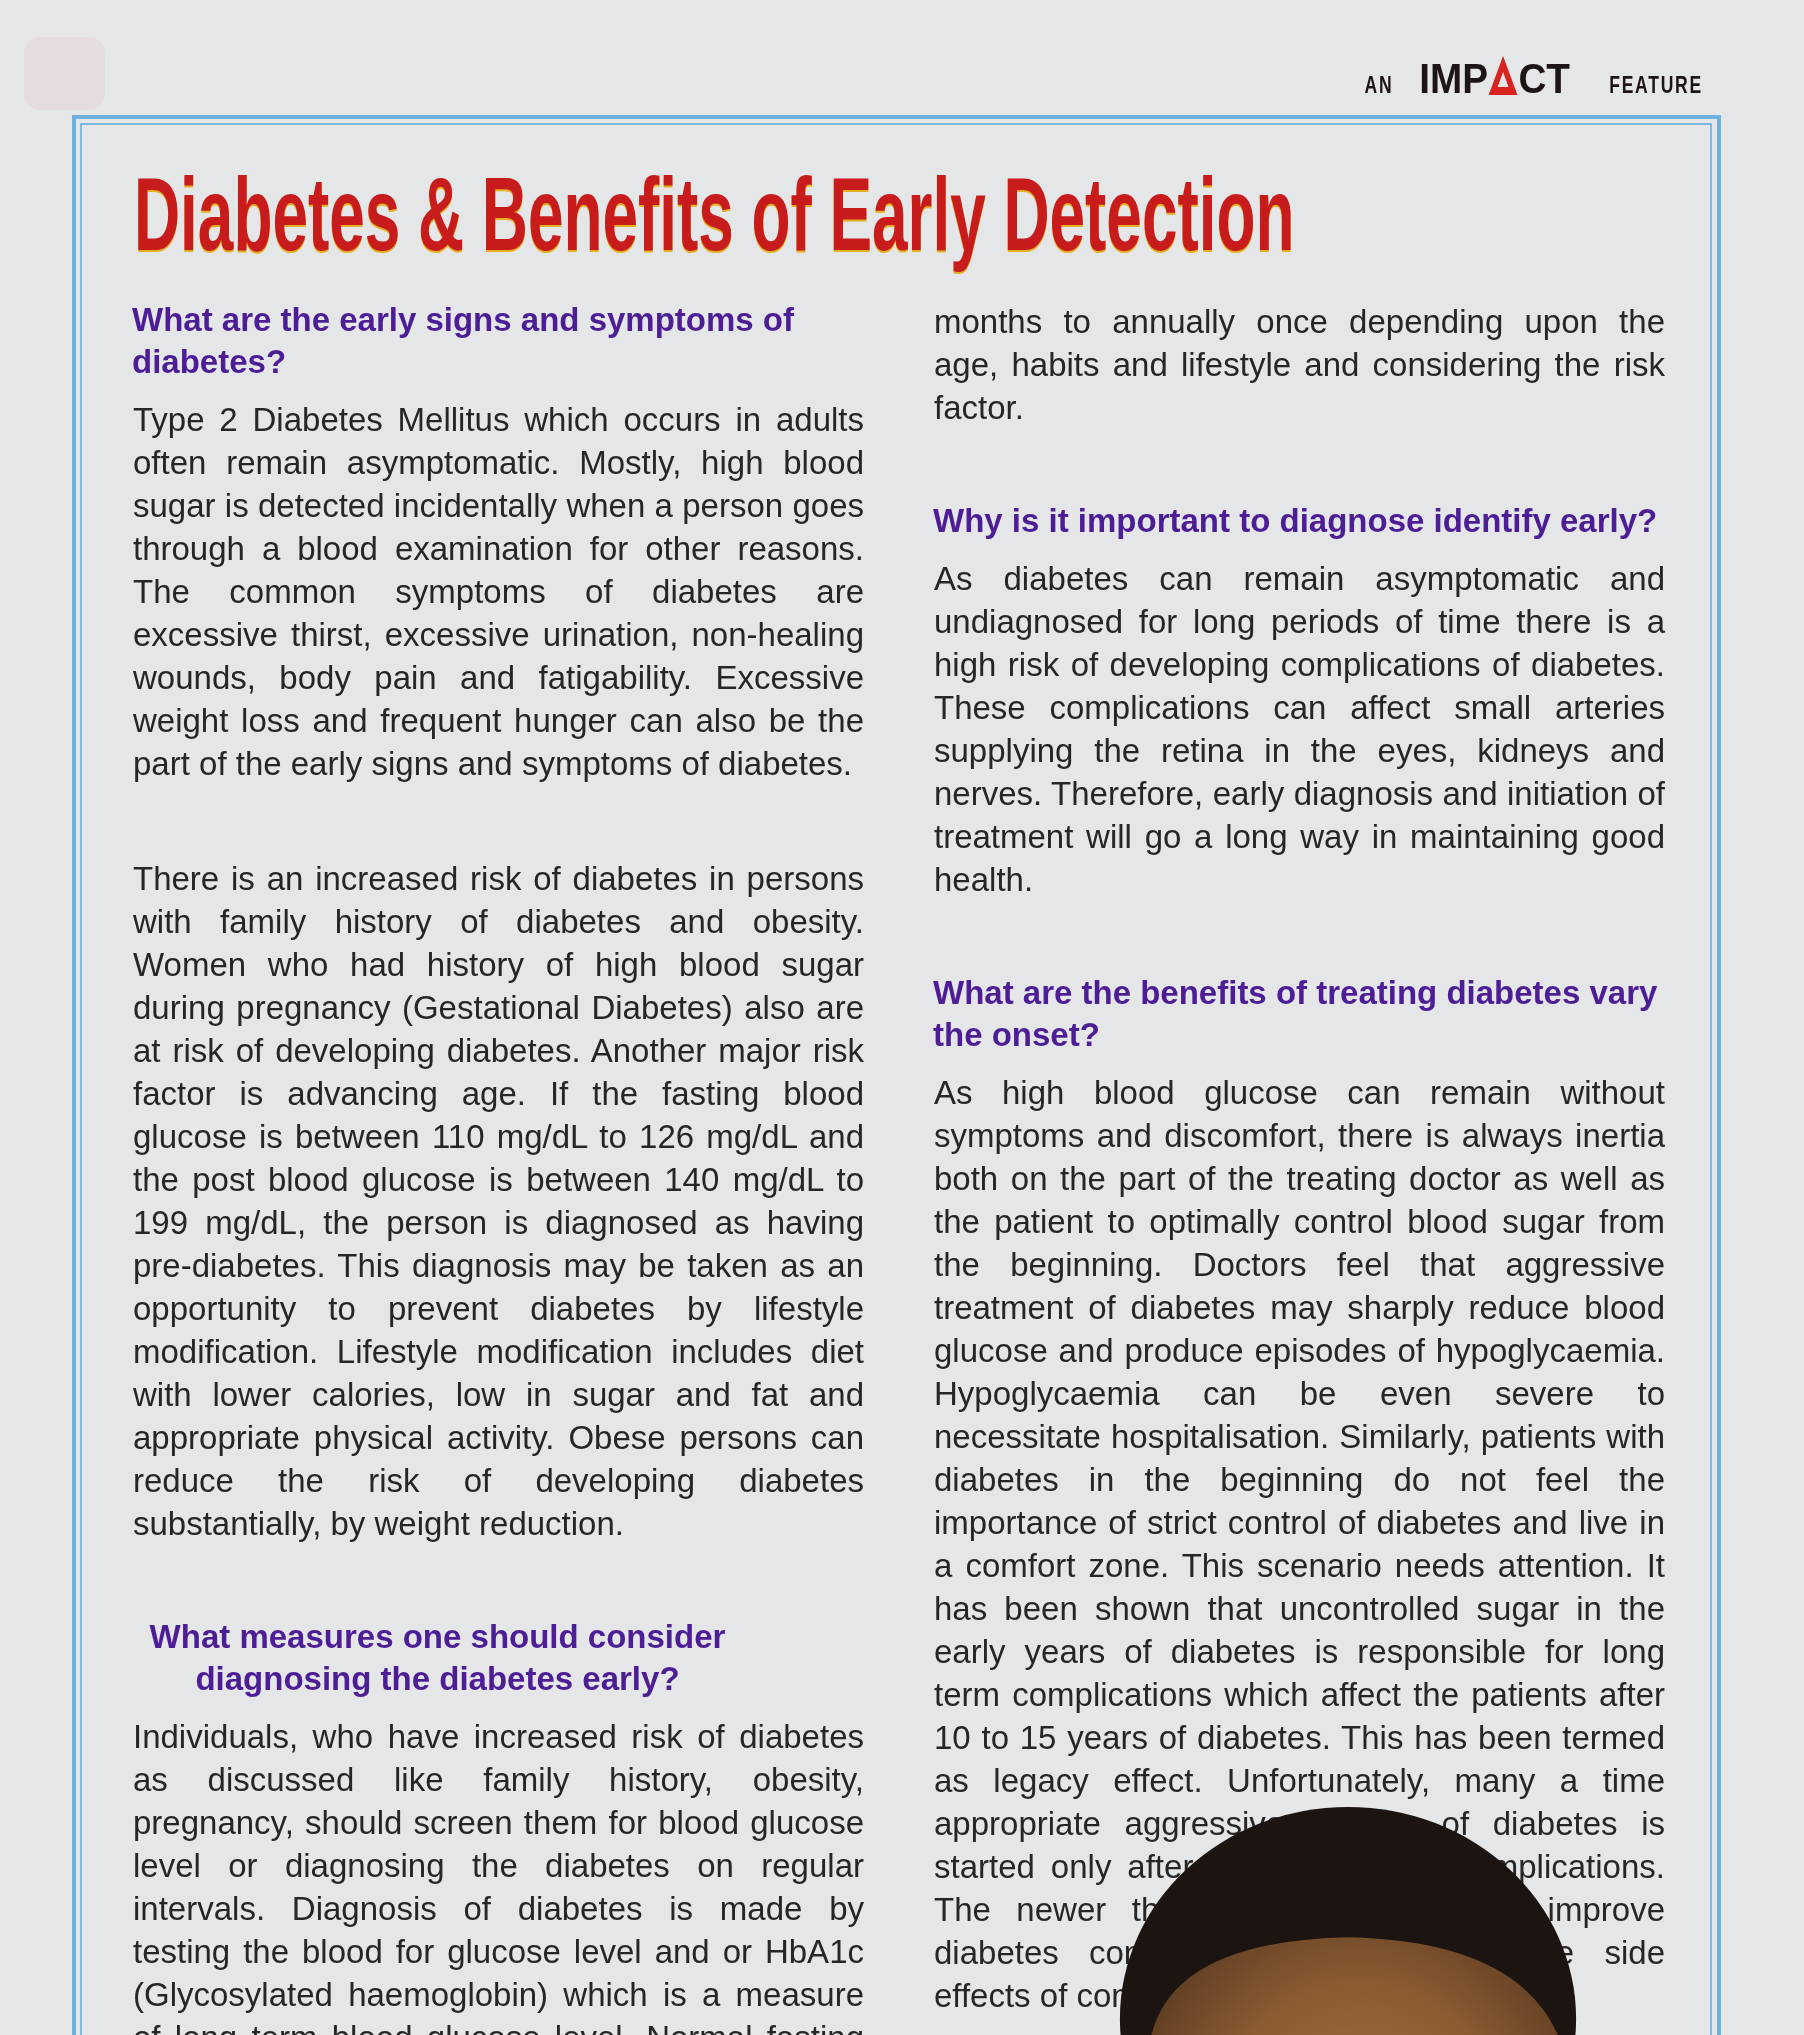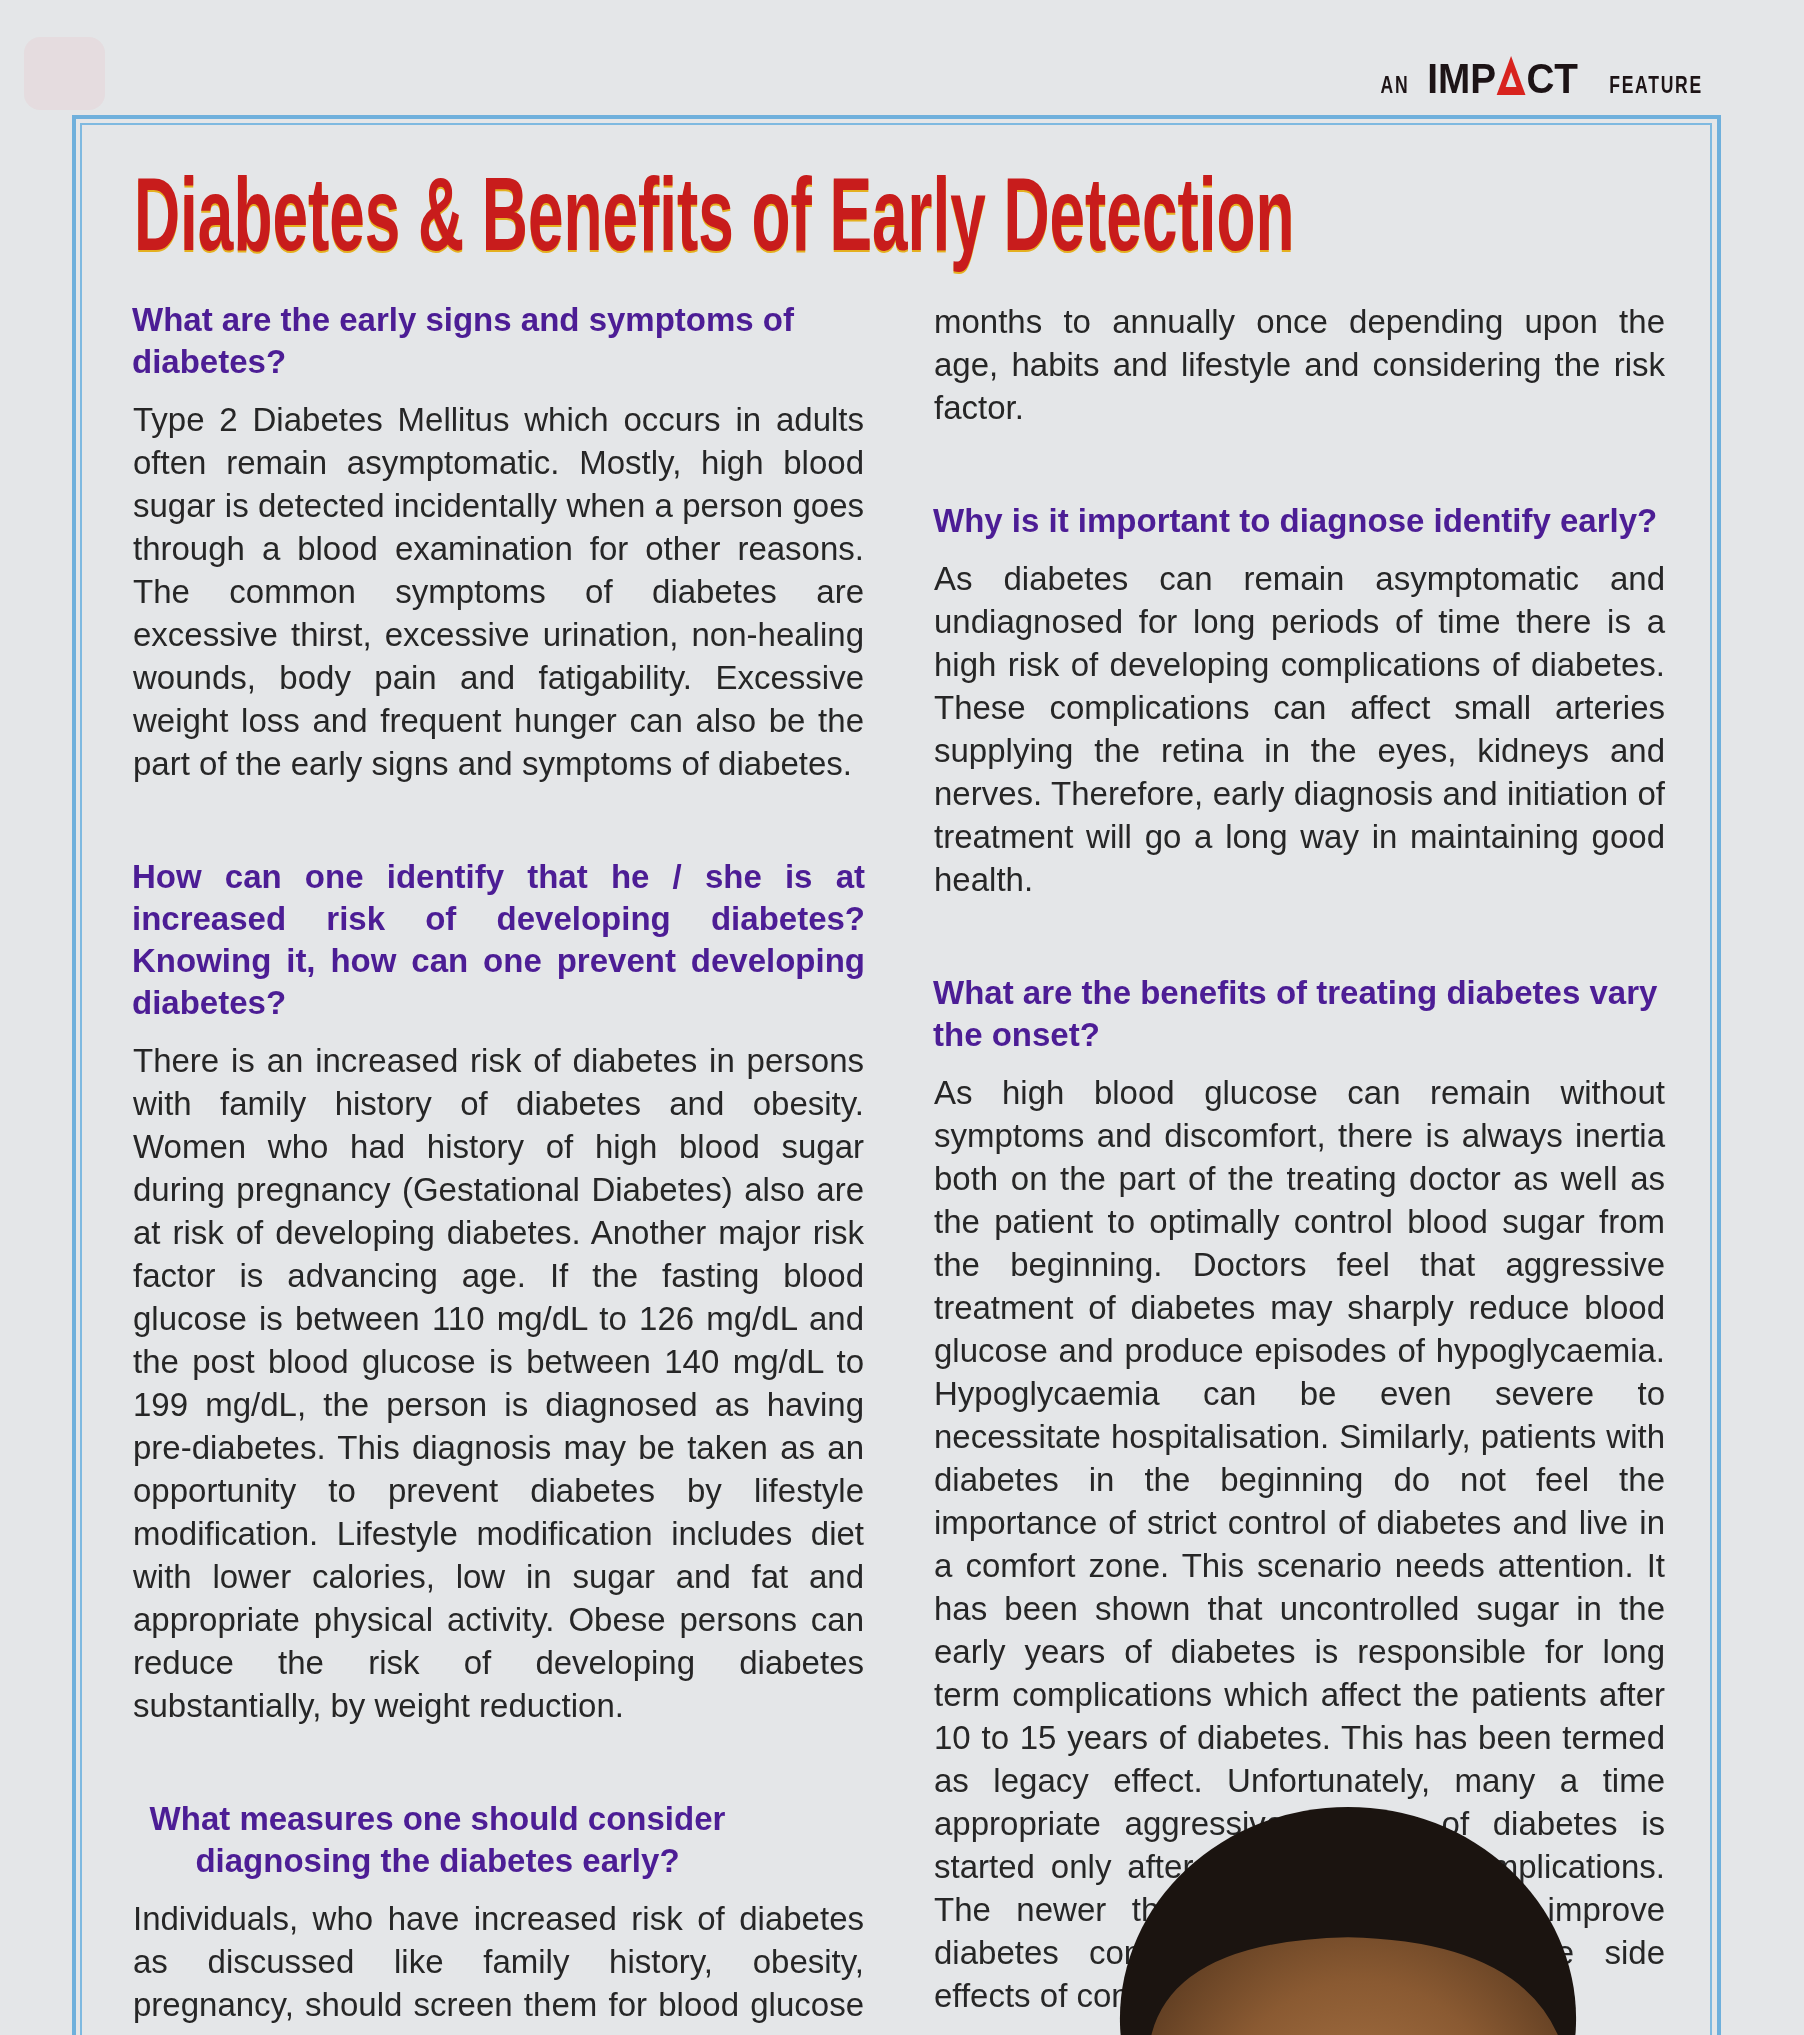--- a/index.html
+++ b/index.html
@@ -31,21 +31,21 @@
       border-radius: 16.3px;
       background: rgba(230, 190, 195, 0.25);
     }
     
     .tag {
       position: absolute;
       right: 83px;
       top: 54px;
       display: flex;
       align-items: baseline;
-      gap: 4px;
+      gap: 12px;
       color: #1d1416;
       font-family: "Liberation Sans", sans-serif;
       font-weight: bold;
     }
     .tag .small {
       font-size: 24.4px;
       letter-spacing: 2.4px;
       transform: scaleX(0.72);
       transform-origin: center;
     }
@@ -180,21 +180,20 @@
 
   <div class="frame-outer"></div>
   <div class="frame-inner"></div>
 
   <h1 class="title" style="margin:0;">Diabetes &amp; Benefits of Early Detection</h1>
 
   <div class="col col-left">
     <p class="q" style="width:672px;">What are the early signs and symptoms of diabetes?</p>
     <p class="p">Type 2 Diabetes Mellitus which occurs in adults often remain asymptomatic. Mostly, high blood sugar is detected incidentally when a person goes through a blood examination for other reasons. The common symptoms of diabetes are excessive thirst, excessive urination, non-healing wounds, body pain and fatigability. Excessive weight loss and frequent hunger can also be the part of the early signs and symptoms of diabetes.</p>
     <div class="gap"></div>
-    <p class="q" style="text-align:justify;">How can one identify that he / she is at increased risk of developing diabetes? Knowing it, how can one prevent developing diabetes?</p>
     <p class="p">There is an increased risk of diabetes in persons with family history of diabetes and obesity. Women who had history of high blood sugar during pregnancy (Gestational Diabetes) also are at risk of developing diabetes. Another major risk factor is advancing age. If the fasting blood glucose is between 110 mg/dL to 126 mg/dL and the post blood glucose is between 140 mg/dL to 199 mg/dL, the person is diagnosed as having pre-diabetes. This diagnosis may be taken as an opportunity to prevent diabetes by lifestyle modification. Lifestyle modification includes diet with lower calories, low in sugar and fat and appropriate physical activity. Obese persons can reduce the risk of developing diabetes substantially, by weight reduction.</p>
     <div class="gap"></div>
     <p class="q" style="width:611px;text-align:center;">What measures one should consider diagnosing the diabetes early?</p>
     <p class="p" style="text-align-last:justify;">Individuals, who have increased risk of diabetes as discussed like family history, obesity, pregnancy, should screen them for blood glucose level or diagnosing the diabetes on regular intervals. Diagnosis of diabetes is made by testing the blood for glucose level and or HbA1c (Glycosylated haemoglobin) which is a measure of long term blood glucose level. Normal fasting blood glucose is usually below 110 mg/dL. Diabetes is diagnosed if the fasting blood glucose is 126 mg/dL or more and 2 hour post glucose / post prandial is 200 mg/dL and above and or HbA1c level is 6.5% or more. The frequency of screening can vary from once in six</p>
   </div>
 
   <div class="col col-right">
     <p class="p">months to annually once depending upon the age, habits and lifestyle and considering the risk factor.</p>
     <div class="gap"></div>
     <p class="q">Why is it important to diagnose identify early?</p>

